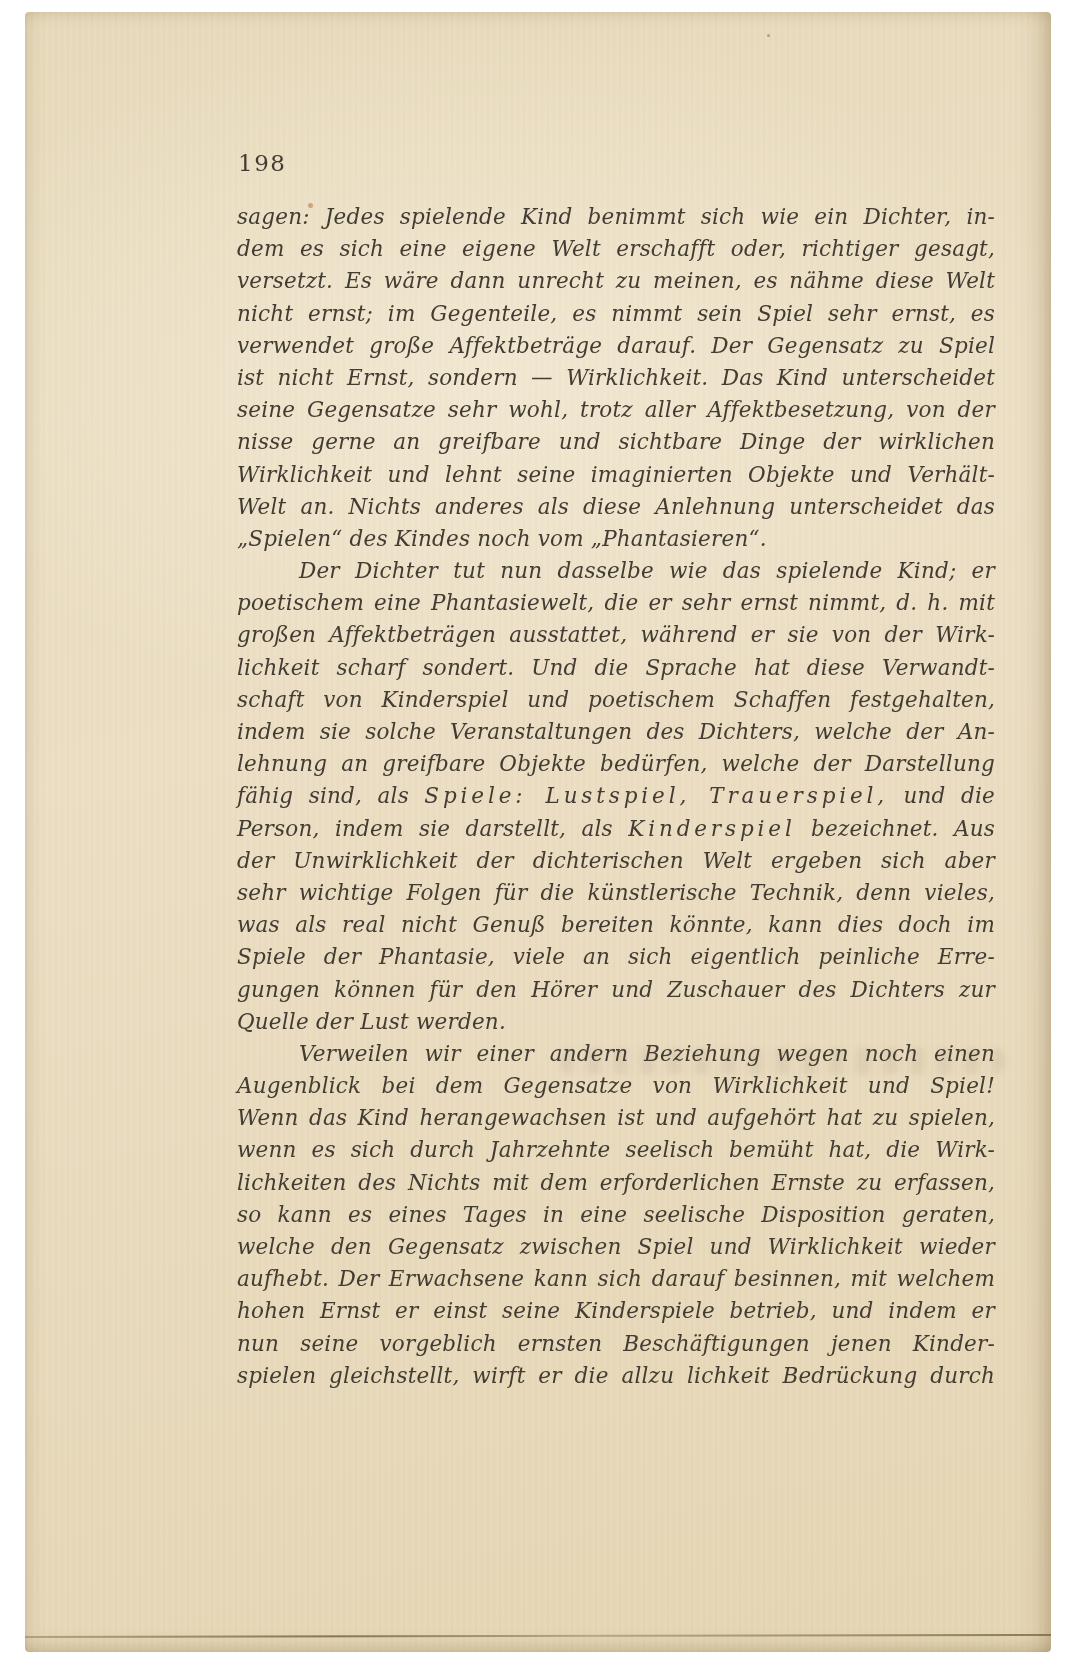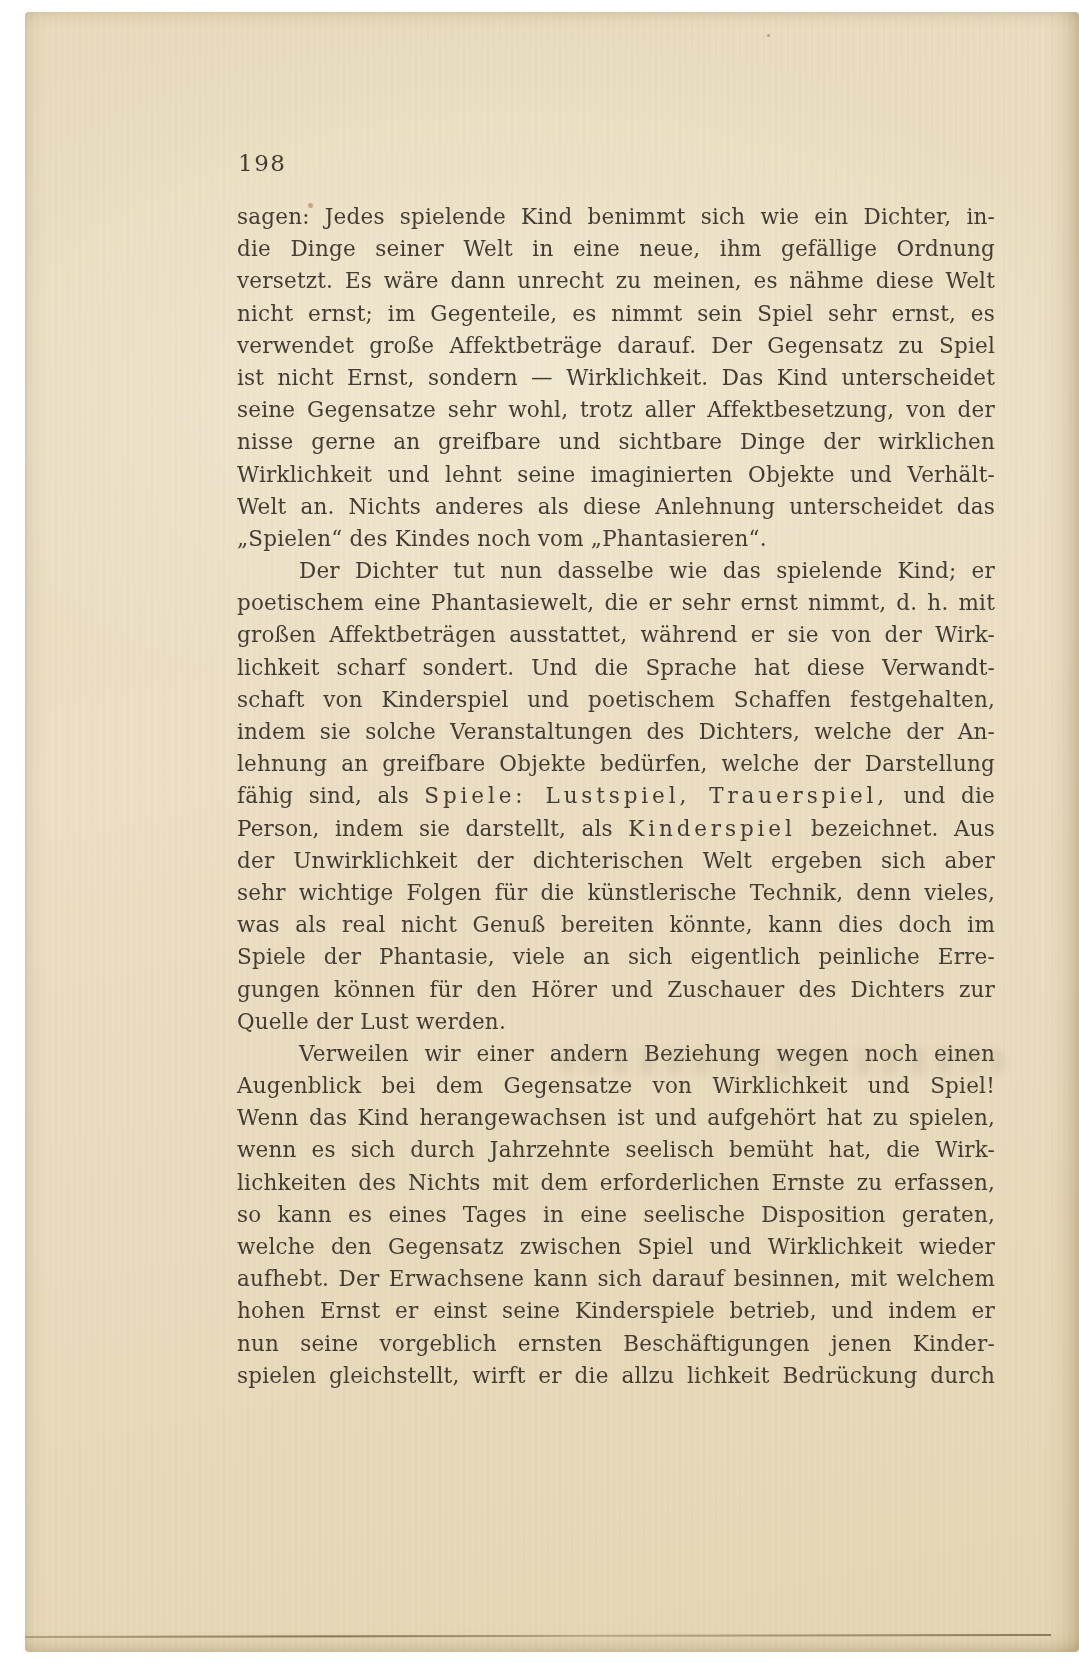--- a/index.html
+++ b/index.html
@@ -26,41 +26,41 @@
     border-radius: 4px;
     background:
       radial-gradient(ellipse 900px 500px at 45% 22%, rgba(255,252,240,0.35), rgba(255,255,255,0) 70%),
       repeating-linear-gradient(90deg, rgba(150,125,80,0.035) 0px, rgba(150,125,80,0.035) 2px, rgba(0,0,0,0) 2px, rgba(0,0,0,0) 6px),
       linear-gradient(168deg, var(--paper,#e8dbbd) 0%, #ecdfc5 42%, #e5d6b5 100%);
     box-shadow:
       inset -20px 0 30px -20px rgba(125,100,58,0.55),
       inset 12px 0 22px -16px rgba(125,100,58,0.30),
       inset 0 -14px 22px -16px rgba(125,100,58,0.40),
       inset 0 10px 18px -14px rgba(125,100,58,0.22);
-    padding-left: 28px;
   }
   .page-number {
     position: absolute;
     left: 213px;
     top: 138px;
     font-size: 23px;
     line-height: 26px;
     color: var(--ink,#423c33);
     letter-spacing: 1.5px;
   }
   .text-block {
     position: absolute;
     left: 212px;
     top: 189px;
     width: 758px;
     color: var(--ink,#423c33);
     font-size: 21.5px;
     line-height: 32.2px;
     letter-spacing: 0.2px;
     text-rendering: optimizeLegibility;
+    font-style: italic;
   }
   .line {
     height: 32.2px;
     text-align: justify;
     text-align-last: justify;
   }
   .line.pend {
     text-align: center;
     text-align-last: left;
   }
@@ -98,21 +98,21 @@
   .speck.s3 { left: 866px; top: 210px; width: 3px; height: 3px; background: #9c8c68; opacity: .5; }
 </style>
 </head>
 <body>
 
 <div class="scan-frame">
   <div class="paper">
     <div class="page-number">198</div>
     <div class="text-block" id="text-block">
         <div class="line"><span>sagen: Jedes spielende Kind benimmt sich wie ein Dichter, in-</span></div>
-        <div class="line"><span>die Dinge seiner Welt in eine neue, ihm gefällige Ordnung</span></div>
+        <div class="line"><span>dem es sich eine eigene Welt erschafft oder, richtiger gesagt,</span></div>
         <div class="line"><span>versetzt. Es wäre dann unrecht zu meinen, es nähme diese Welt</span></div>
         <div class="line"><span>nicht ernst; im Gegenteile, es nimmt sein Spiel sehr ernst, es</span></div>
         <div class="line"><span>verwendet große Affektbeträge darauf. Der Gegensatz zu Spiel</span></div>
         <div class="line"><span>ist nicht Ernst, sondern — Wirklichkeit. Das Kind unterscheidet</span></div>
         <div class="line"><span>seine Gegensatze sehr wohl, trotz aller Affektbesetzung, von der</span></div>
         <div class="line"><span>nisse gerne an greifbare und sichtbare Dinge der wirklichen</span></div>
         <div class="line"><span>Wirklichkeit und lehnt seine imaginierten Objekte und Verhält-</span></div>
         <div class="line"><span>Welt an. Nichts anderes als diese Anlehnung unterscheidet das</span></div>
         <div class="line pend"><span>„Spielen“ des Kindes noch vom „Phantasieren“.</span></div>
         <div class="line ind"><span>Der Dichter tut nun dasselbe wie das spielende Kind; er</span></div>

